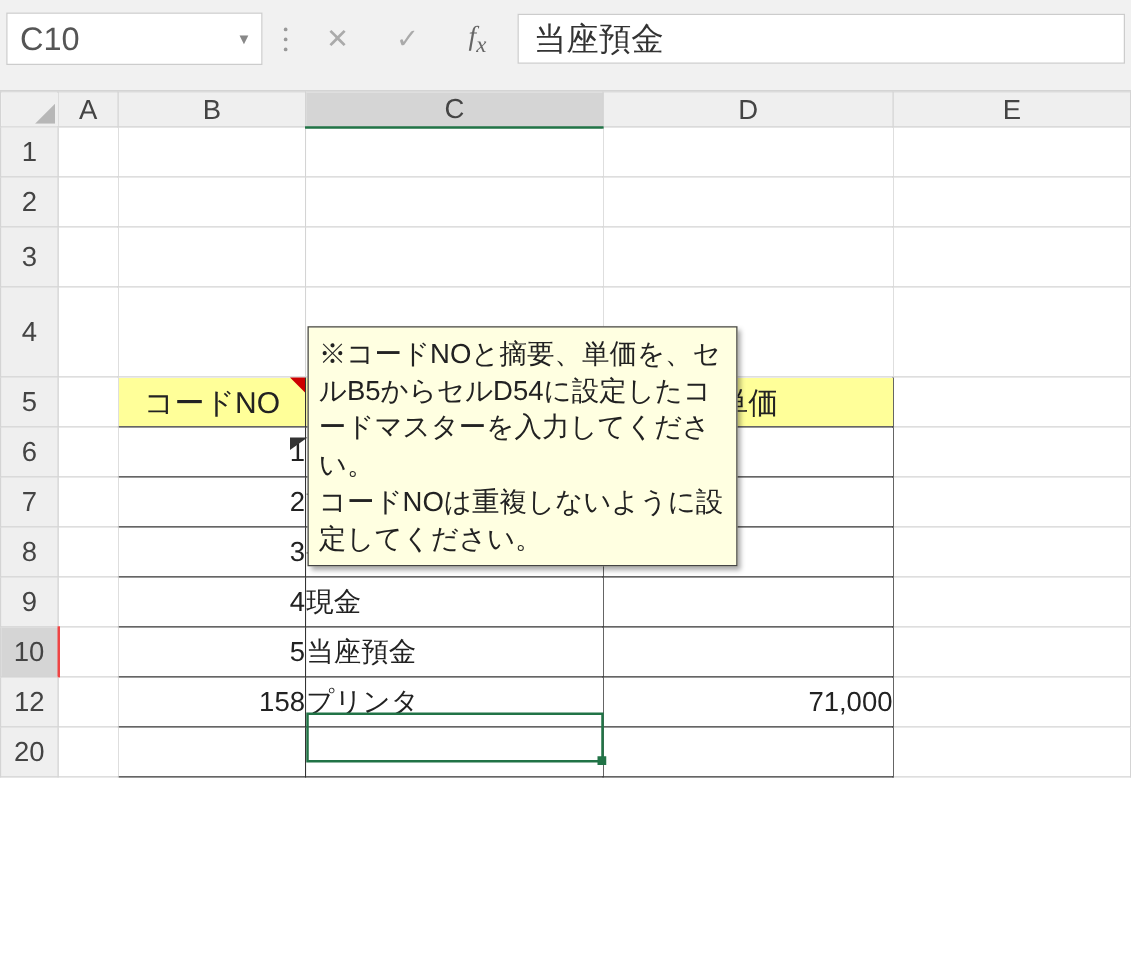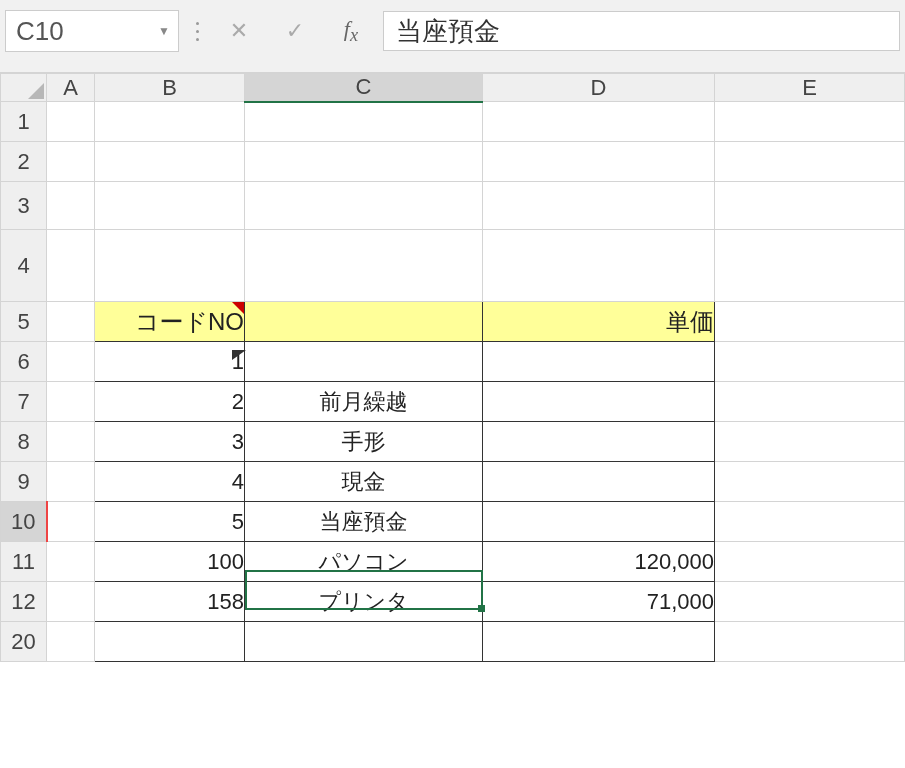--- a/index.html
+++ b/index.html
@@ -1,19 +1,19 @@
 <!DOCTYPE html>
 <html><head>
 <meta charset="utf-8">
 <style>
   * { box-sizing: border-box; margin: 0; padding: 0; }
   body { font-family: "MS PGothic", Arial, sans-serif; background: #fff; width: 905px; height: 768px; overflow: hidden; }
 
   .formula-bar-area { background: #f1f1f1; padding: 10px 5px 20px 5px; display: flex; align-items: center; gap: 8px; border-bottom: 1px solid #d4d4d4; }
-  .name-box { background: #fff; border: 1px solid #ccc; width: 174px; height: 42px; display: flex; align-items: center; padding: 0 10px; font-size: 26px; color: #555; position: relative; }
+  .name-box { background: #fff; border: 1px solid #ccc; width: 205px; height: 42px; display: flex; align-items: center; padding: 0 10px; font-size: 26px; color: #555; position: relative; }
   .name-box-dd { position: absolute; right: 8px; top: 50%; transform: translateY(-50%); color: #888; font-size: 12px; }
   .fb-btn { width: 48px; height: 42px; display: flex; align-items: center; justify-content: center; color: #aaa; font-size: 22px; }
   .fb-fx { font-style: italic; font-family: "Times New Roman", serif; font-size: 22px; color: #666; }
   .formula-input { flex: 1; background: #fff; border: 1px solid #ccc; height: 40px; font-size: 26px; padding: 0 12px; color: #333; }
 
   .sheet { position: relative; }
   .grid { border-collapse: collapse; table-layout: fixed; }
   .grid th, .grid td { border: 1px solid #d4d4d4; padding: 0; font-weight: normal; }
   .col-head { background: #efefef; color: #444; text-align: center; height: 28px; font-size: 22px; }
   .row-head { background: #efefef; color: #444; text-align: center; width: 46px; font-size: 22px; }
@@ -28,23 +28,23 @@
 
   .row-head.active, .col-head.active { background: #d5d5d5; }
   .col-head.active { border-bottom: 2px solid #217346; }
   .row-head.active { border-right: 2px solid #ef4444; }
 
   .cell { height: 40px; font-size: 22px; padding: 0 6px; color: #222; position: relative; background: #fff; }
   .r1 { height: 40px; } .r2 { height: 40px; } .r3 { height: 48px; }
   .r4 { height: 72px; }
 
   .hdr { background: #ffff99 !important; text-align: center; font-size: 24px; border: 1px solid #333 !important; }
-  .bd  { border: 1px solid #333 !important; text-align: right; }
+  .bd  { border: 1px solid #333 !important; }
   .ar { text-align: right; }
-  .ac { text-align: center; }
+  .ac { text-align: left; }
 
   .redflag { position: absolute; top: 0; right: 0; width: 0; height: 0; border-top: 12px solid #c00; border-left: 12px solid transparent; }
 
   .sel-outline { position: absolute; border: 2px solid #217346; pointer-events: none; background: transparent; }
   .sel-handle { position: absolute; width: 7px; height: 7px; background: #217346; right: -4px; bottom: -4px; }
 
   .comment { position: absolute; background: #ffffe1; border: 1px solid #444; box-shadow: 3px 3px 4px rgba(0,0,0,0.35); padding: 6px 8px; font-size: 22px; line-height: 1.35; color: #222; width: 344px; z-index: 50; }
   .comment-arrow { position: absolute; width: 0; height: 0; border-style: solid; border-width: 10px 14px 0 0; border-color: #333 transparent transparent transparent; z-index: 49; }
 
   .dots { display:flex; flex-direction:column; gap:5px; align-items:center; justify-content:center; width:20px; }
@@ -163,28 +163,20 @@
         </tr>
     <tr>
           <th class="row-head active">10</th>
           <td class="cell"></td>
           <td class="cell bd ar">5</td>
           <td class="cell bd ac">当座預金</td>
           <td class="cell bd ar"></td>
           <td class="cell"></td>
         </tr>
     <tr>
-          <th class="row-head">11</th>
-          <td class="cell"></td>
-          <td class="cell bd ar">100</td>
-          <td class="cell bd ac">パソコン</td>
-          <td class="cell bd ar">120,000</td>
-          <td class="cell"></td>
-        </tr>
-    <tr>
           <th class="row-head">12</th>
           <td class="cell"></td>
           <td class="cell bd ar">158</td>
           <td class="cell bd ac">プリンタ</td>
           <td class="cell bd ar">71,000</td>
           <td class="cell"></td>
         </tr>
     <tr>
           <th class="row-head">20</th>
           <td class="cell"></td>
@@ -194,13 +186,17 @@
           <td class="cell"></td>
         </tr>
   </tbody>
     </table>
 
   <div class="sel-outline" style="left:245px; top:497px; width:238px; height:40px;">
     <div class="sel-handle"></div>
   </div>
 
   <div class="comment-arrow" style="left:232px; top:277px;"></div>
+  <div class="comment" style="left:246px; top:188px;">
+    <span style="white-space:pre-line;">※コードNOと摘要、単価を、セルB5からセルD54に設定したコードマスターを入力してください。
+コードNOは重複しないように設定してください。</span>
+  </div>
 </div>
 
 </body></html>

